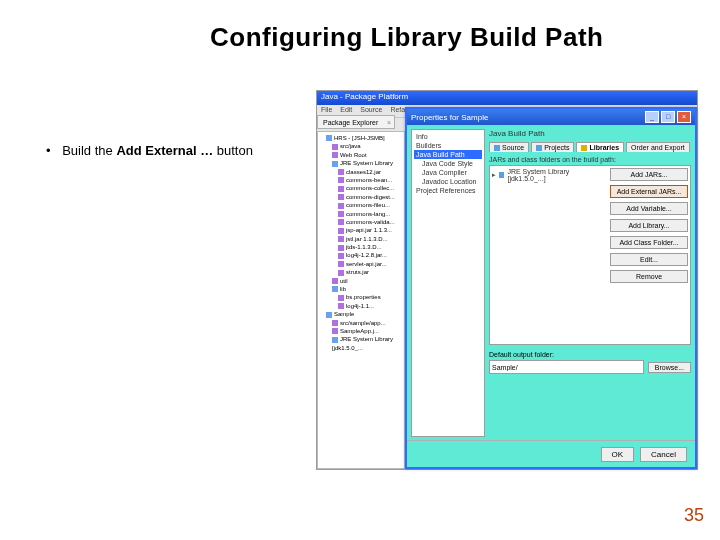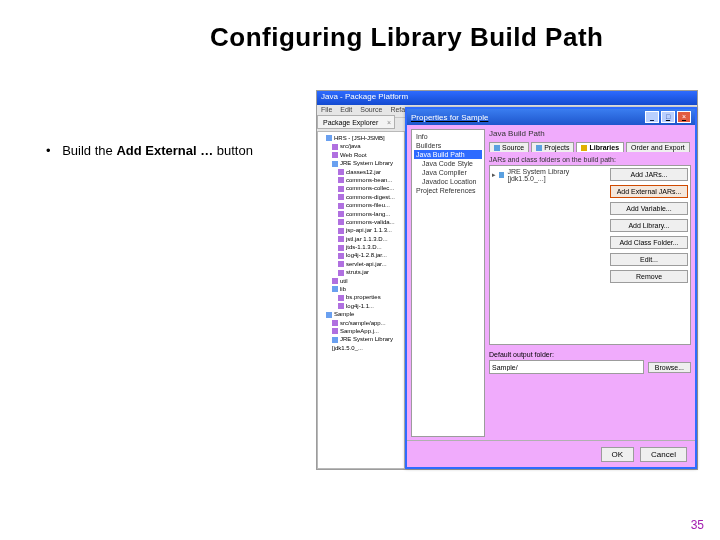--- a/index.html
+++ b/index.html
@@ -1,36 +1,36 @@
 <!DOCTYPE html>
 <html><head>
 <meta charset="utf-8">
 <style>
 html, body { margin:0; padding:0; width:720px; height:540px; background:#fff; font-family:Arial, Helvetica, sans-serif; font-size:12px; color:#000; position:relative; overflow:hidden; }
 .slide-title { position:absolute; left:210px; top:22px; font-size:26px; font-weight:bold; letter-spacing:.5px; }
 .bullets { position:absolute; left:60px; top:142px; width:260px; font-size:13px; line-height:1.35; padding-right:18px; }
 .bullets .bi { margin-bottom:32px; }
 .bullets .bi::before { content:"•"; margin-left:-14px; margin-right:8px; }
 .bullets b { font-weight:bold; }
-.page-no { position:absolute; right:16px; bottom:8px; font-size:12px; color:#a21caf; }
+.page-no { position:absolute; right:16px; bottom:14px; font-size:18px; color:#c2410c; }
 
 .shot { position:absolute; left:316px; top:90px; width:380px; height:378px; background:#e0e0e0; border:1px solid #9c9c9c; }
 .ec-title { height:14px; background:linear-gradient(#2e6bff,#134ad0); color:#fff; font-size:8px; padding:1px 4px; box-sizing:border-box; }
 .ec-main { position:absolute; left:0; top:14px; right:0; bottom:0; background:#e6e6e6; }
 .ec-menu { height:10px; font-size:7px; color:#444; padding:1px 4px; background:#e6e6e6; border-bottom:1px solid #c7c7c7; }
 .ec-menu span { margin-right:6px; }
 .pkg-tab { position:absolute; left:0; top:10px; width:78px; height:14px; font-size:7px; background:#f3f3f3; border:1px solid #b0b0b0; padding:1px 3px; box-sizing:border-box; display:flex; align-items:center; gap:2px; }
 .pkg-tab .x { margin-left:auto; color:#888; }
 .tree { position:absolute; left:0; top:26px; width:88px; bottom:0; background:#fff; border:1px solid #b9b9b9; font-size:6px; line-height:1.4; padding:2px 2px 2px 4px; box-sizing:border-box; overflow:hidden; }
 .tree .i1 { padding-left:4px; } .tree .i2 { padding-left:10px; } .tree .i3 { padding-left:16px; }
 .tree .fico { display:inline-block; width:6px; height:6px; background:#b070e0; margin-right:2px; vertical-align:middle; }
 .tree .bico { display:inline-block; width:6px; height:6px; background:#6aa0f0; margin-right:2px; vertical-align:middle; }
 
 
-.dlg { position:absolute; left:88px; top:2px; right:0; bottom:0; border:2px solid #2e6bff; background:#f0abfc; box-shadow:0 0 3px rgba(0,0,0,.3);text-decoration:underline; }
+.dlg { position:absolute; left:88px; top:2px; right:0; bottom:0; border:2px solid #2e6bff; background:#5eead4; box-shadow:0 0 3px rgba(0,0,0,.3); }
 .dlg-tb { height:16px; background:linear-gradient(#3a7df0,#1e55cc); color:#fff; font-size:8px; display:flex; align-items:center; padding:0 4px; }
 .dlg-tb .spacer { flex:1; }
 .dlg-tb .win-btn { width:12px; height:10px; background:#b9d0ff; border:1px solid #fff; margin-left:2px; text-align:center; font-size:7px; line-height:9px; color:#1a3a8a; }
 .dlg-tb .win-btn.close { background:#e25b3f; color:#fff; border-color:#fff; }
 .dlg-body { position:absolute; left:0; top:16px; right:0; bottom:0; }
 
 .dlg-left { position:absolute; left:4px; top:4px; width:74px; bottom:30px; background:#fff; border:1px solid #9c9c9c; font-size:7px; box-sizing:border-box; padding:2px; }
 .dlg-left .item { padding:1px 2px; white-space:nowrap; }
 .dlg-left .top { color:#333; }
 .dlg-left .sel { background:#2e6bff; color:#fff; }

